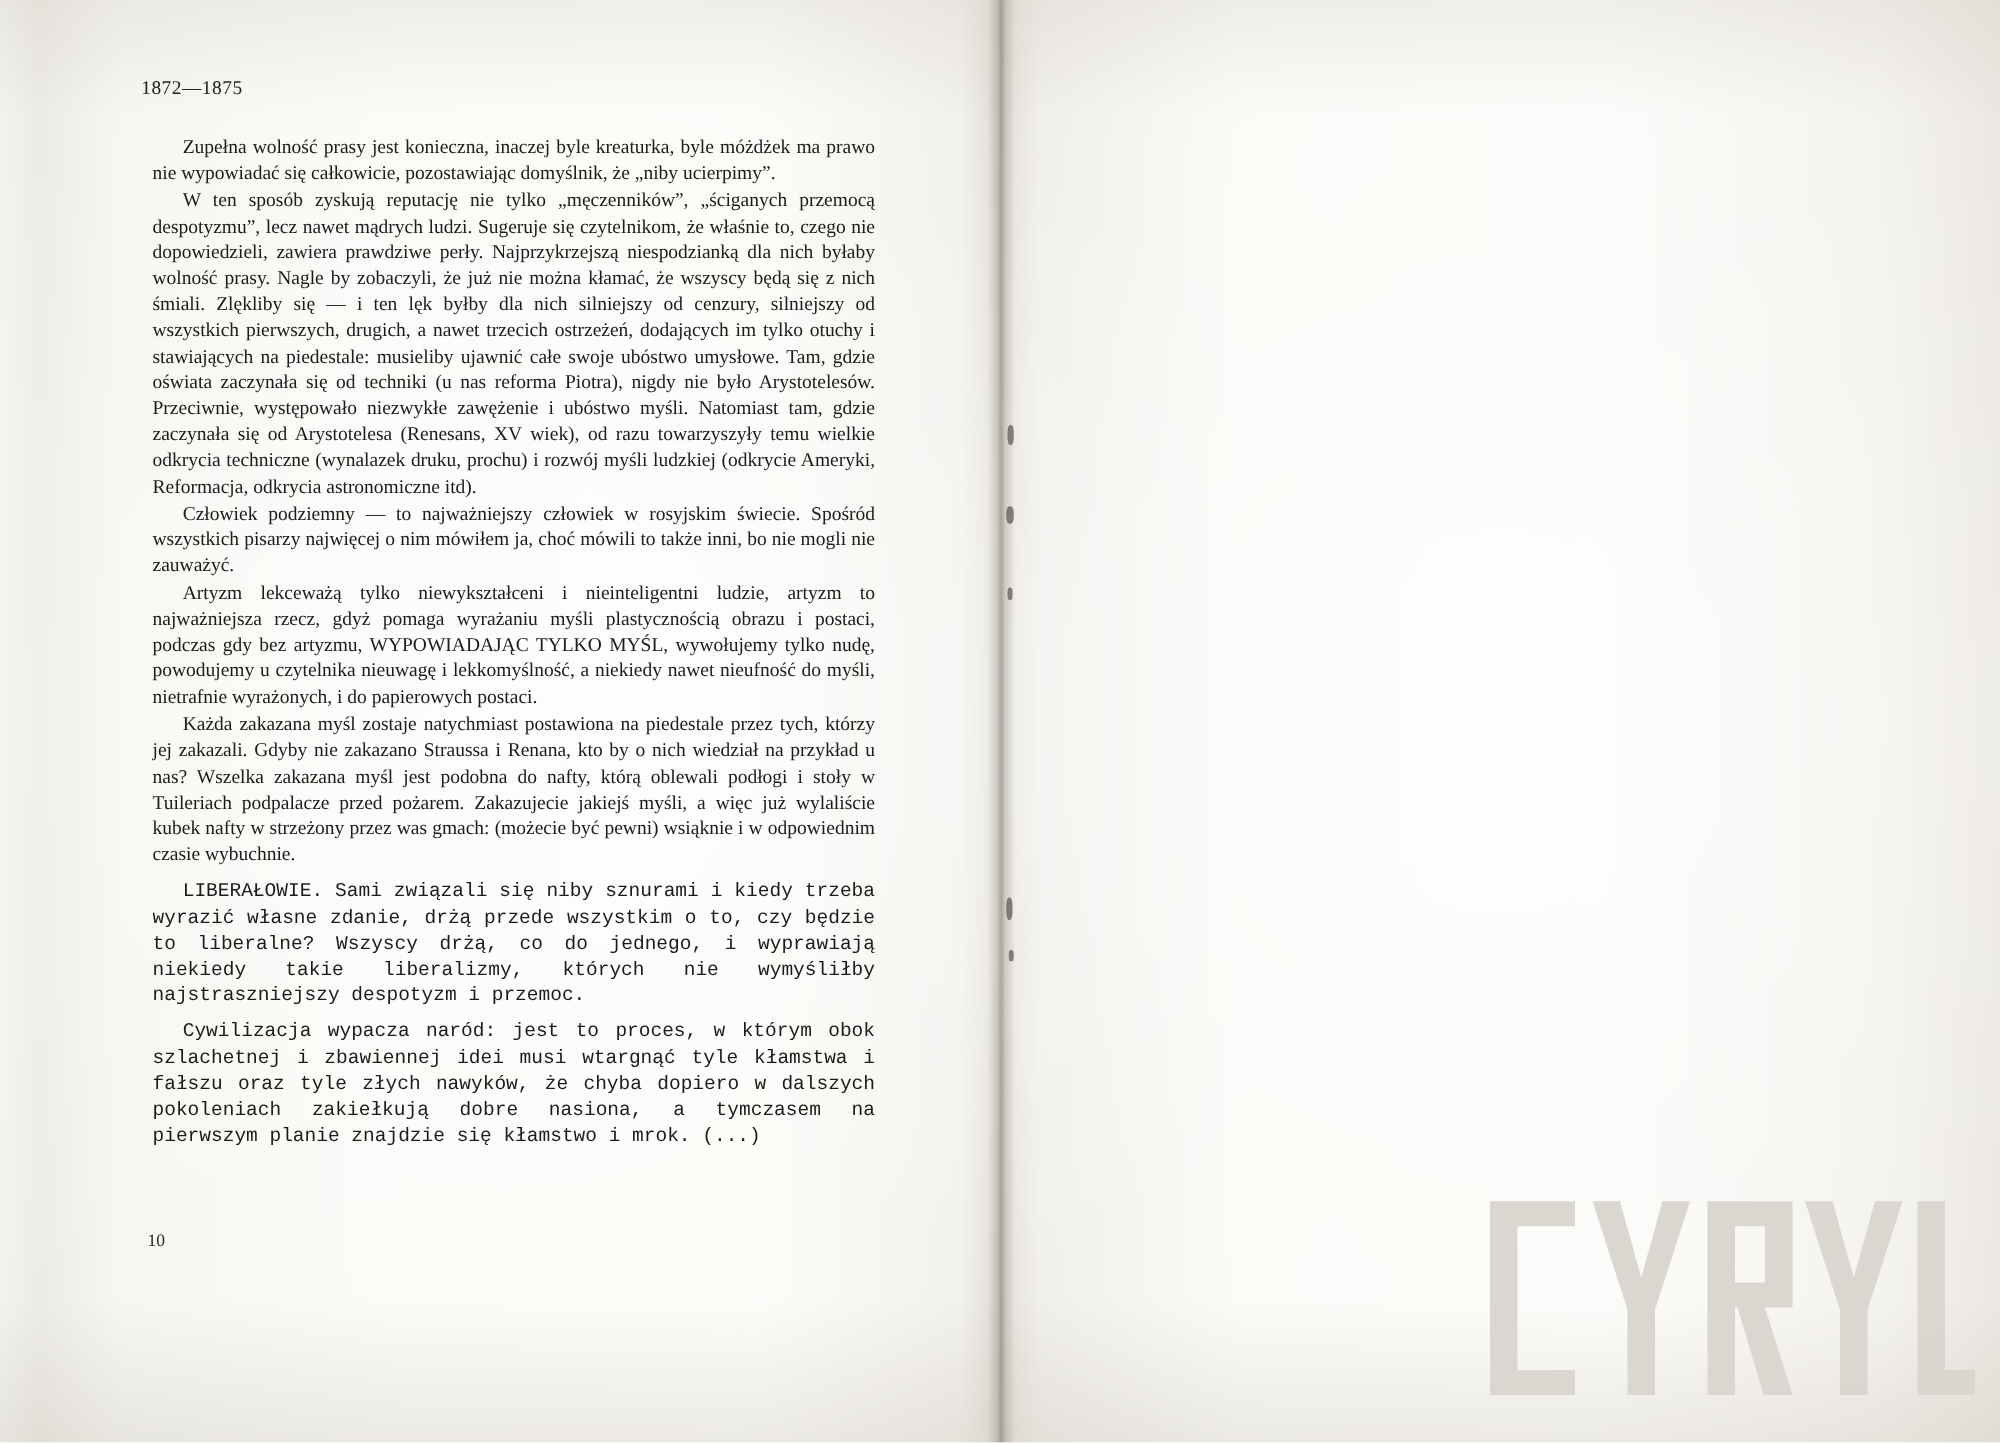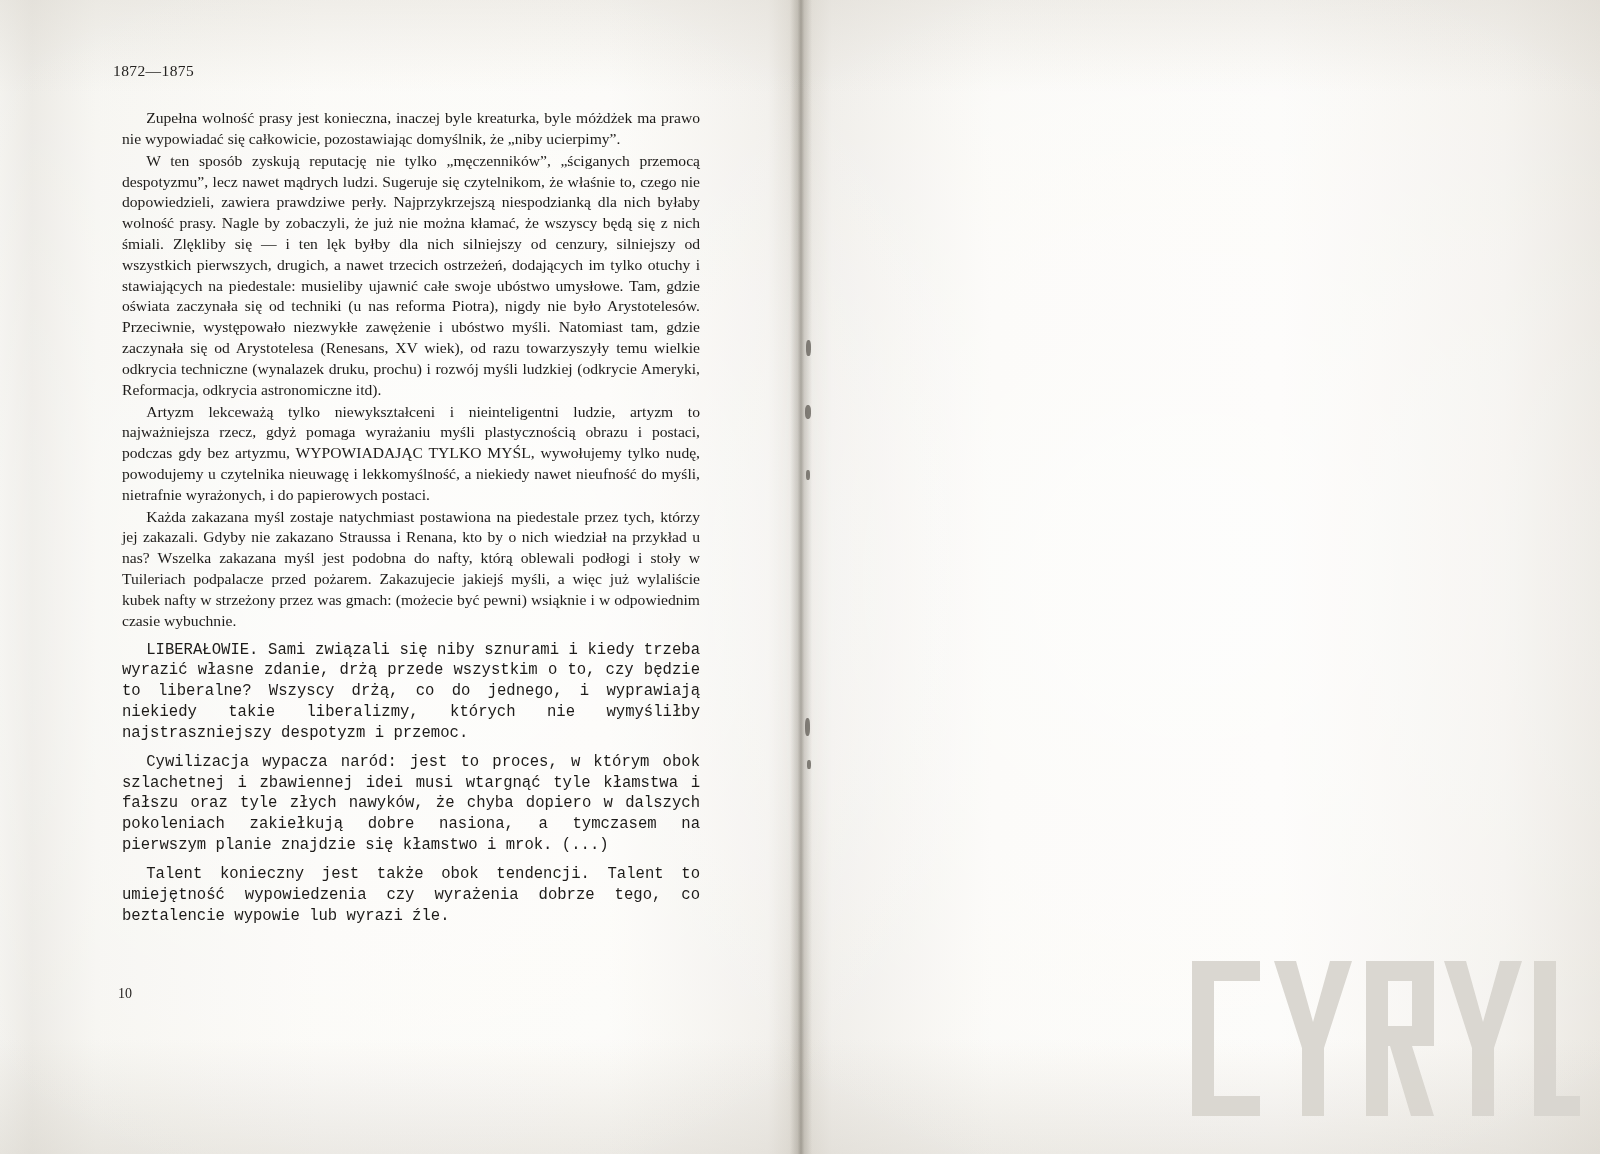--- a/index.html
+++ b/index.html
@@ -114,25 +114,25 @@
 
 <div class="page-scan">
   <div class="paper-tone"></div>
 
   <div class="sheet left">
     <div class="running-head">1872—1875</div>
 
     <div class="col left-col">
       <p>Zupełna wolność prasy jest konieczna, inaczej byle kreaturka, byle móżdżek ma prawo nie wypowiadać się całkowicie, pozostawiając do­myślnik, że „niby ucierpimy”.</p>
       <p>W ten sposób zyskują reputację nie tylko „męczenników”, „ściganych przemocą despotyzmu”, lecz nawet mądrych ludzi. Sugeruje się czytelni­kom, że właśnie to, czego nie dopowiedzieli, zawiera prawdziwe perły. Najprzykrzejszą niespodzianką dla nich byłaby wolność prasy. Nagle by zobaczyli, że już nie można kłamać, że wszyscy będą się z nich śmiali. Zlękliby się — i ten lęk byłby dla nich silniejszy od cenzury, silniejszy od wszystkich pierwszych, drugich, a nawet trzecich ostrzeżeń, dodają­cych im tylko otuchy i stawiających na piedestale: musieliby ujawnić całe swoje ubóstwo umysłowe. Tam, gdzie oświata zaczynała się od tech­niki (u nas reforma Piotra), nigdy nie było Arystotelesów. Przeciwnie, występowało niezwykłe zawężenie i ubóstwo myśli. Natomiast tam, gdzie zaczynała się od Arystotelesa (Renesans, XV wiek), od razu towa­rzyszyły temu wielkie odkrycia techniczne (wynalazek druku, prochu) i rozwój myśli ludzkiej (odkrycie Ameryki, Reformacja, odkrycia astro­nomiczne itd).</p>
+      <p>Człowiek podziemny — to najważniejszy człowiek w rosyjskim świecie. Spośród wszystkich pisarzy najwięcej o nim mówiłem ja, choć mówili to także inni, bo nie mogli nie zauważyć.</p>
       <p>Artyzm lekceważą tylko niewykształceni i nieinteligentni ludzie, artyzm to najważniejsza rzecz, gdyż pomaga wyrażaniu myśli plastycz­nością obrazu i postaci, podczas gdy bez artyzmu, WYPOWIADAJĄC TYLKO MYŚL, wywołujemy tylko nudę, powodujemy u czytelnika nieuwagę i lekkomyślność, a niekiedy nawet nieufność do myśli, nie­trafnie wyrażonych, i do papierowych postaci.</p>
       <p>Każda zakazana myśl zostaje natychmiast postawiona na piedestale przez tych, którzy jej zakazali. Gdyby nie zakazano Straussa i Renana, kto by o nich wiedział na przykład u nas? Wszelka zakazana myśl jest podobna do nafty, którą oblewali podłogi i stoły w Tuileriach podpalacze przed pożarem. Zakazujecie jakiejś myśli, a więc już wylaliście kubek nafty w strzeżony przez was gmach: (możecie być pewni) wsiąknie i w odpowiednim czasie wybuchnie.</p>
       <p class="gap-before">LIBERAŁOWIE. Sami związali się niby sznurami i kiedy trzeba wyrazić własne zdanie, drżą przede wszystkim o to, czy będzie to li­beralne? Wszyscy drżą, co do jednego, i wyprawiają niekiedy takie li­beralizmy, których nie wymyśliłby najstraszniejszy despotyzm i przemoc.</p>
       <p class="gap-before">Cywilizacja wypacza naród: jest to proces, w którym obok szlachetnej i zbawiennej idei musi wtargnąć tyle kłamstwa i fałszu oraz tyle złych nawyków, że chyba dopiero w dalszych pokoleniach zakiełkują dobre nasiona, a tymczasem na pierwszym planie znajdzie się kłamstwo i mrok. (...)</p>
-      <p class="gap-before">Talent konieczny jest także obok tendencji. Talent to umiejętność wy­powiedzenia czy wyrażenia dobrze tego, co beztalencie wypowie lub wy­razi źle.</p>
     </div>
 
     <div class="folio">10</div>
   </div>
 
   <div class="sheet right">
     
   </div>
 
   <div class="gutter"></div>

